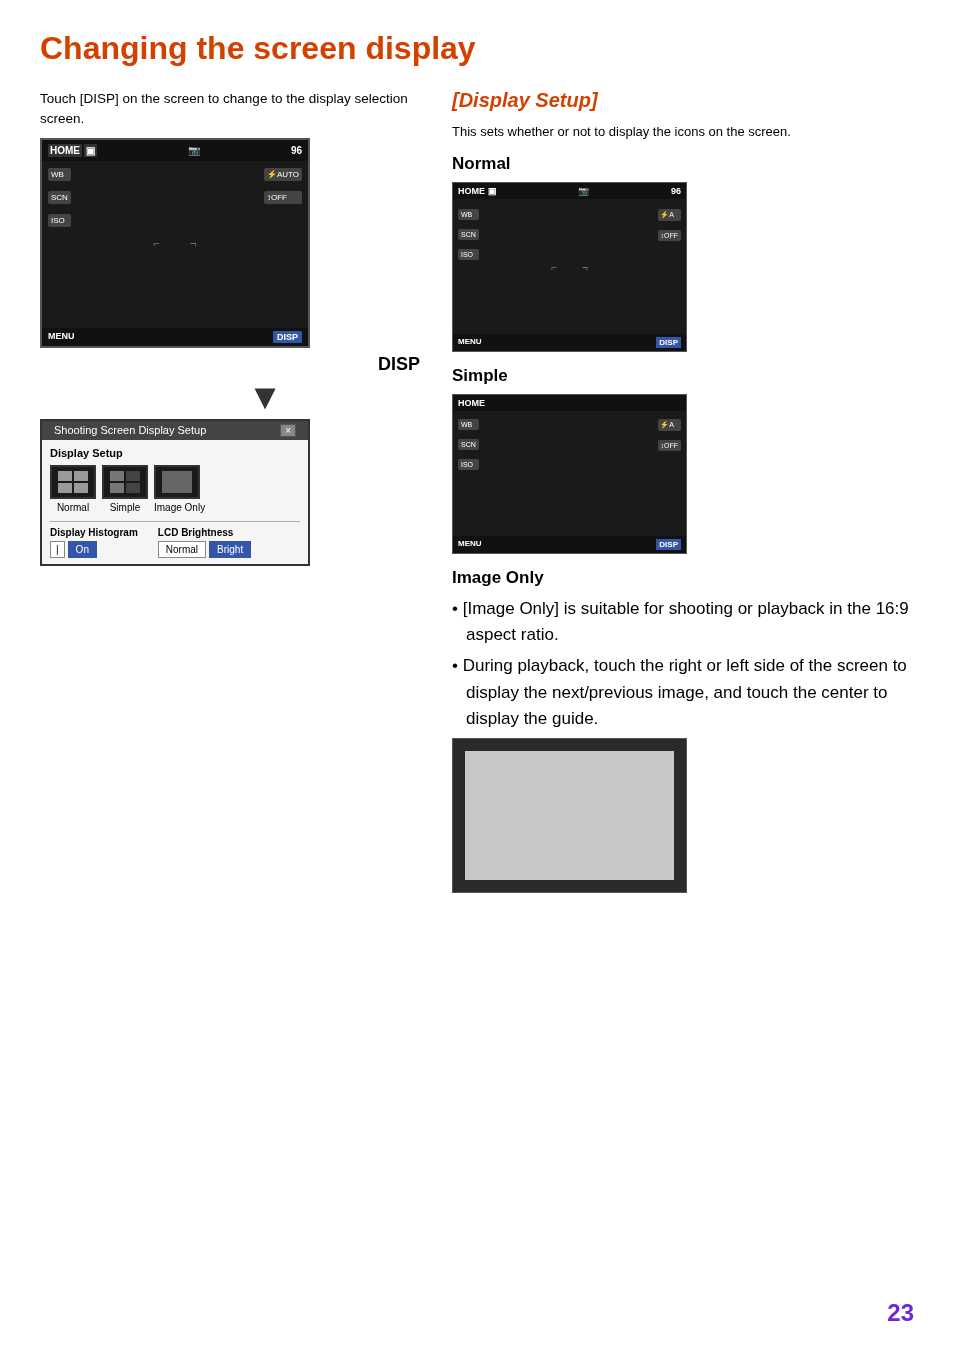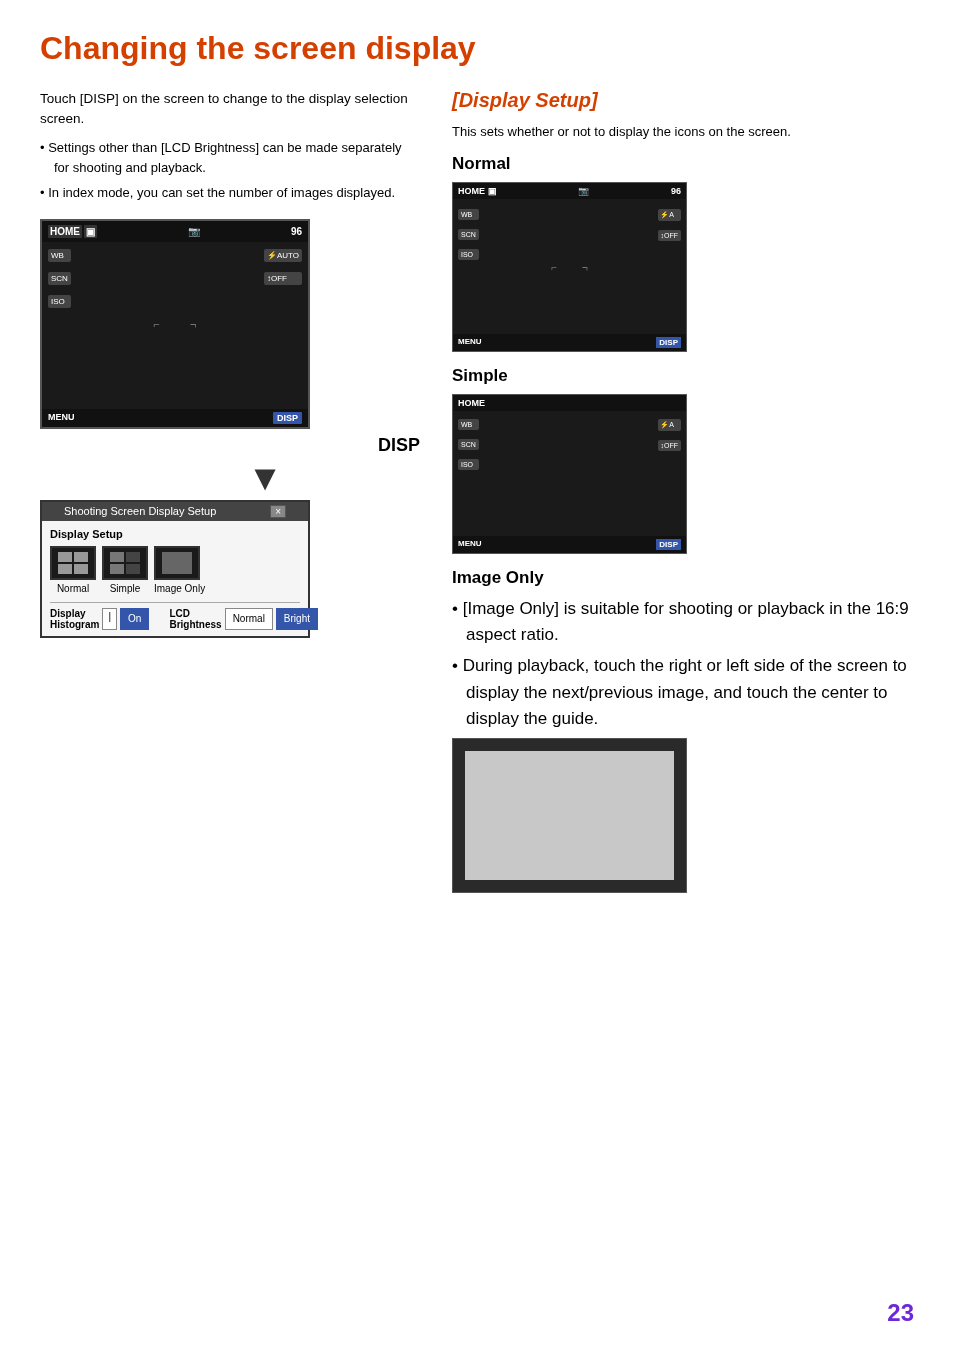--- a/index.html
+++ b/index.html
@@ -178,21 +178,21 @@
       border: 2px solid #333;
       width: 270px;
       background: #f5f5f5;
       font-size: 11px;
       padding: 0;
     }
     .dialog-title-bar {
       background: #444;
       color: #fff;
       font-size: 11px;
-      padding: 3px 22px;
+      padding: 3px 12px;
       display: flex;
       justify-content: space-between;
       align-items: center;
     }
     .dialog-close-btn {
       background: #888;
       color: #fff;
       font-size: 10px;
       padding: 0 4px;
       cursor: pointer;
@@ -250,20 +250,21 @@
       border-top: 1px solid #aaa;
       margin: 0 8px;
     }
     .dialog-bottom-row {
       display: flex;
       padding: 5px 8px 6px;
       gap: 20px;
     }
     .dialog-bottom-group {
       display: flex;
+      flex-direction: column;
       gap: 3px;
     }
     .dialog-bottom-group .group-label {
       font-size: 10px;
       font-weight: bold;
       color: #000;
     }
     .dialog-btn-group {
       display: flex;
       gap: 3px;
@@ -480,24 +481,20 @@
   </style>
 </head>
 <body>
 
 <h1 class="page-title">Changing the screen display</h1>
 
 <div class="main-layout">
 
   <div class="left-col">
     <p class="intro-text">Touch [DISP] on the screen to change to the display selection screen.</p>
-    <ul class="bullet-list">
-      <li>Settings other than [LCD Brightness] can be made separately for shooting and playback.</li>
-      <li>In index mode, you can set the number of images displayed.</li>
-    </ul>
 
     <div class="camera-screen">
       <div class="cam-top-bar">
         <div class="cam-icon-row">
           <span class="cam-icon">HOME</span>
           <span class="cam-icon">▣</span>
         </div>
         <span>📷</span>
         <span class="cam-battery">96</span>
       </div>

